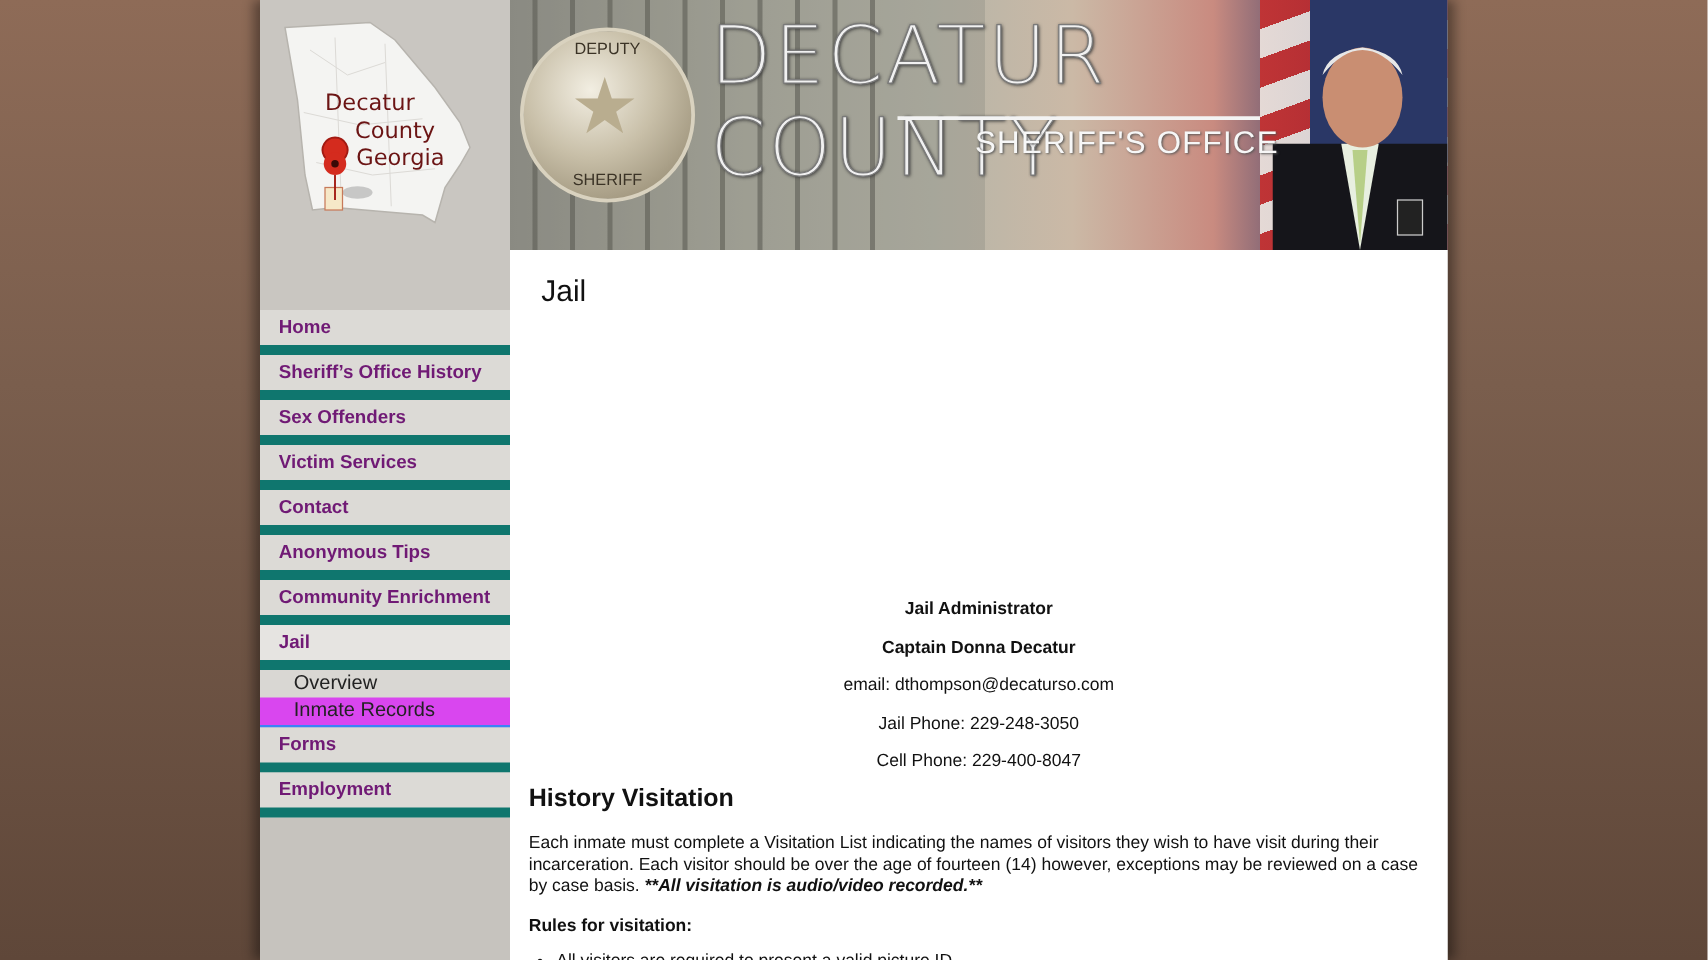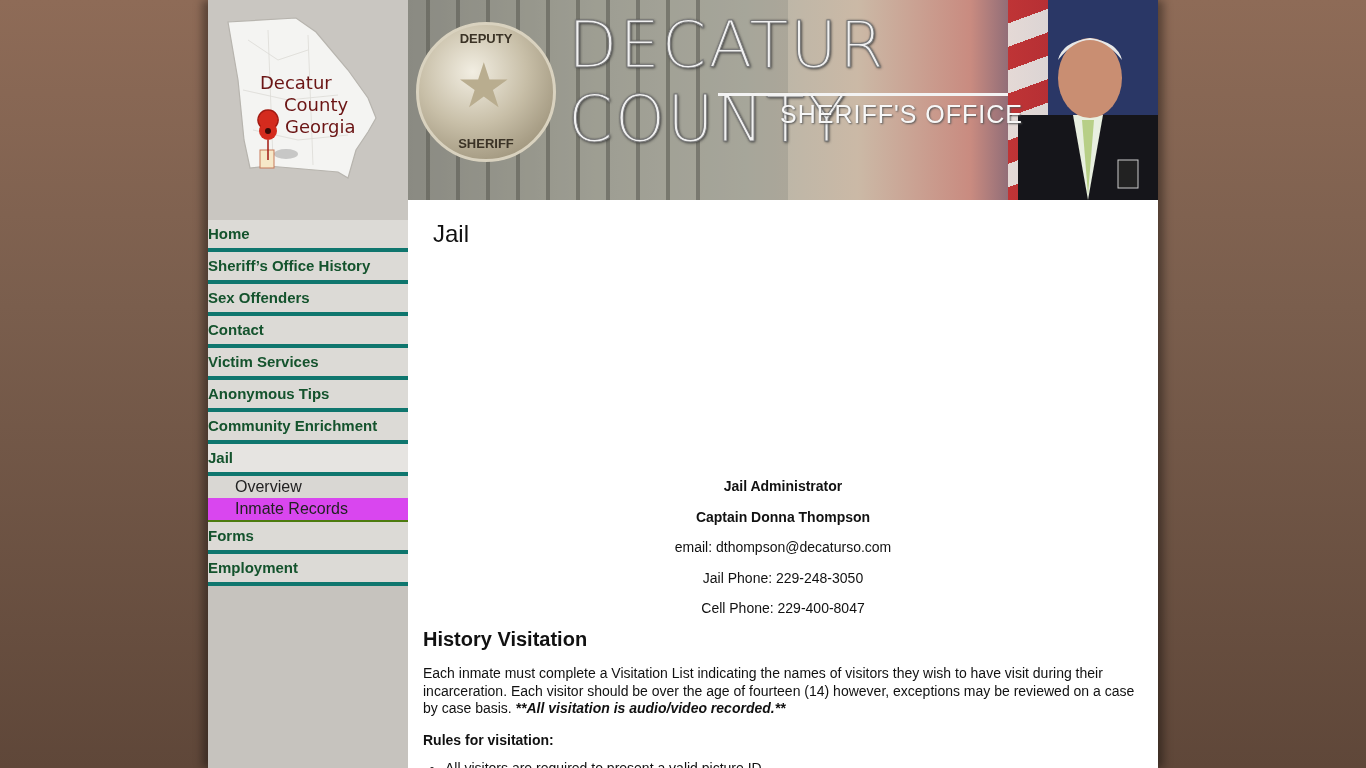--- a/index.html
+++ b/index.html
@@ -11,36 +11,36 @@
   .page {
     position:absolute; left:208px; top:0; width:950px; height:768px;
     background:#ffffff;
     box-shadow: -6px 0 8px rgba(0,0,0,0.35), 6px 0 8px rgba(0,0,0,0.35);
   }
   .sidebar {
     position:absolute; left:0; top:0; width:200px; height:768px;
     background:#c6c3be;
   }
   .logo {
-    width:200px; height:220px; position:relative; background:#c9c6c1;
+    width:200px; height:248px; position:relative; background:#c9c6c1;
   }
   .logo svg { position:absolute; left:0; top:0; }
   .logo-text {
     position:absolute; font-size:18px; color:#6b1414; line-height:22px;
     font-family: "DejaVu Sans", sans-serif;
   }
   .nav { list-style:none; margin:0; padding:0; }
   .nav-item {
     display:block; height:28px; line-height:28px;
-    background:#dcdad6; border-bottom:4px solid #0f766e;
-    font-weight:bold; font-size:15px; color:#14532d;
+    background:#dcdad6; border-bottom:8px solid #0f766e;
+    padding-left:15px; font-weight:bold; font-size:15px; color:#701a75;
     cursor:pointer;
   }
   .nav-item.active { background:#e6e4e1; }
-  .subnav { background:#d9d7d3; border-bottom:2px solid #4d7c0f; }
+  .subnav { background:#d9d7d3; border-bottom:2px solid #3b82f6; }
   .sub-item {
     display:block; height:22px; line-height:22px; padding-left:27px;
     font-size:16px; color:#222; cursor:pointer;
   }
   .sub-item.alt { background:#d946ef; }
   .banner {
     position:absolute; left:200px; top:0; width:750px; height:200px;
     overflow:hidden;
     background: linear-gradient(90deg, #8b8b83 0%, #a9a99c 25%, #b6b5a8 45%, #cbb9a6 60%, #c98b80 75%, #3a3f6a 88%, #2b2b3a 100%);
   }
@@ -54,21 +54,21 @@
   .banner-line { position:absolute; left:310px; top:93px; width:290px; height:3px; background:#f3f3f3; }
   .banner-sub {
     position:absolute; left:372px; top:100px; font-size:25px; color:#f7f7f7;
     letter-spacing:1px; text-shadow:1px 1px 2px #555;text-align:right;
   }
   .badge {
     position:absolute; left:8px; top:22px; width:134px; height:134px; border-radius:50%;
     background: radial-gradient(circle at 40% 35%, #f2eee2 0%, #c8bfa8 45%, #8a7f66 100%);
     border:3px solid #d9d2bf;
   }
-  .badge .bt { position:absolute; width:100%; text-align:center; font-weight:bold; color:#3b3326; font-size:13px; }
+  .badge .bt { position:absolute; width:100%; text-align:center; font-weight:normal; color:#3b3326; font-size:13px; }
   .flag {
     position:absolute; left:600px; top:0; width:150px; height:200px;
     background: repeating-linear-gradient(160deg, #c72a2a 0 22px, #f3ece6 22px 44px);
     opacity:0.85;
   }
   .flag-blue { position:absolute; left:640px; top:0; width:110px; height:130px; background:#2a3766; }
   .sheriff {
     position:absolute; left:610px; top:20px; width:140px; height:180px;
   }
   .content {
@@ -109,22 +109,22 @@
       </svg>
       <span class="logo-text" style="left:52px; top:72px;">Decatur</span>
       <span class="logo-text" style="left:76px; top:94px;">County</span>
       <span class="logo-text" style="left:77px; top:116px;">Georgia</span>
     </div>
 
     <nav class="nav">
       <a class="nav-item">Home</a>
       <a class="nav-item">Sheriff’s Office History</a>
       <a class="nav-item">Sex Offenders</a>
+      <a class="nav-item">Victim Services</a>
       <a class="nav-item">Contact</a>
-      <a class="nav-item">Victim Services</a>
       <a class="nav-item">Anonymous Tips</a>
       <a class="nav-item">Community Enrichment</a>
       <a class="nav-item active">Jail</a>
       <div class="subnav">
         <a class="sub-item">Overview</a>
         <a class="sub-item alt">Inmate Records</a>
       </div>
       <a class="nav-item">Forms</a>
       <a class="nav-item">Employment</a>
     </nav>
@@ -164,21 +164,21 @@
     <div class="banner-title">DECATUR COUNTY</div>
     <div class="banner-line"></div>
     <div class="banner-sub">SHERIFF'S OFFICE</div>
   </div>
 
   <div class="content">
     <h1 class="page-title">Jail</h1>
 
     <div class="center-block">
       <p class="b">Jail Administrator</p>
-      <p class="b">Captain Donna Thompson</p>
+      <p class="b">Captain Donna Decatur</p>
       <p>email: dthompson@decaturso.com</p>
       <p>Jail Phone: 229-248-3050</p>
       <p>Cell Phone: 229-400-8047</p>
     </div>
 
     <h2 class="section">History Visitation</h2>
     <div class="para"><span>Each inmate must complete a Visitation List indicating the names of visitors they wish to have visit during their incarceration. Each visitor should be over the age of fourteen (14) however, exceptions may be reviewed on a case by case basis. </span><em>**All visitation is audio/video recorded.**</em></div>
 
     <div class="rules-h">Rules for visitation:</div>
     <ul class="rules-list">

